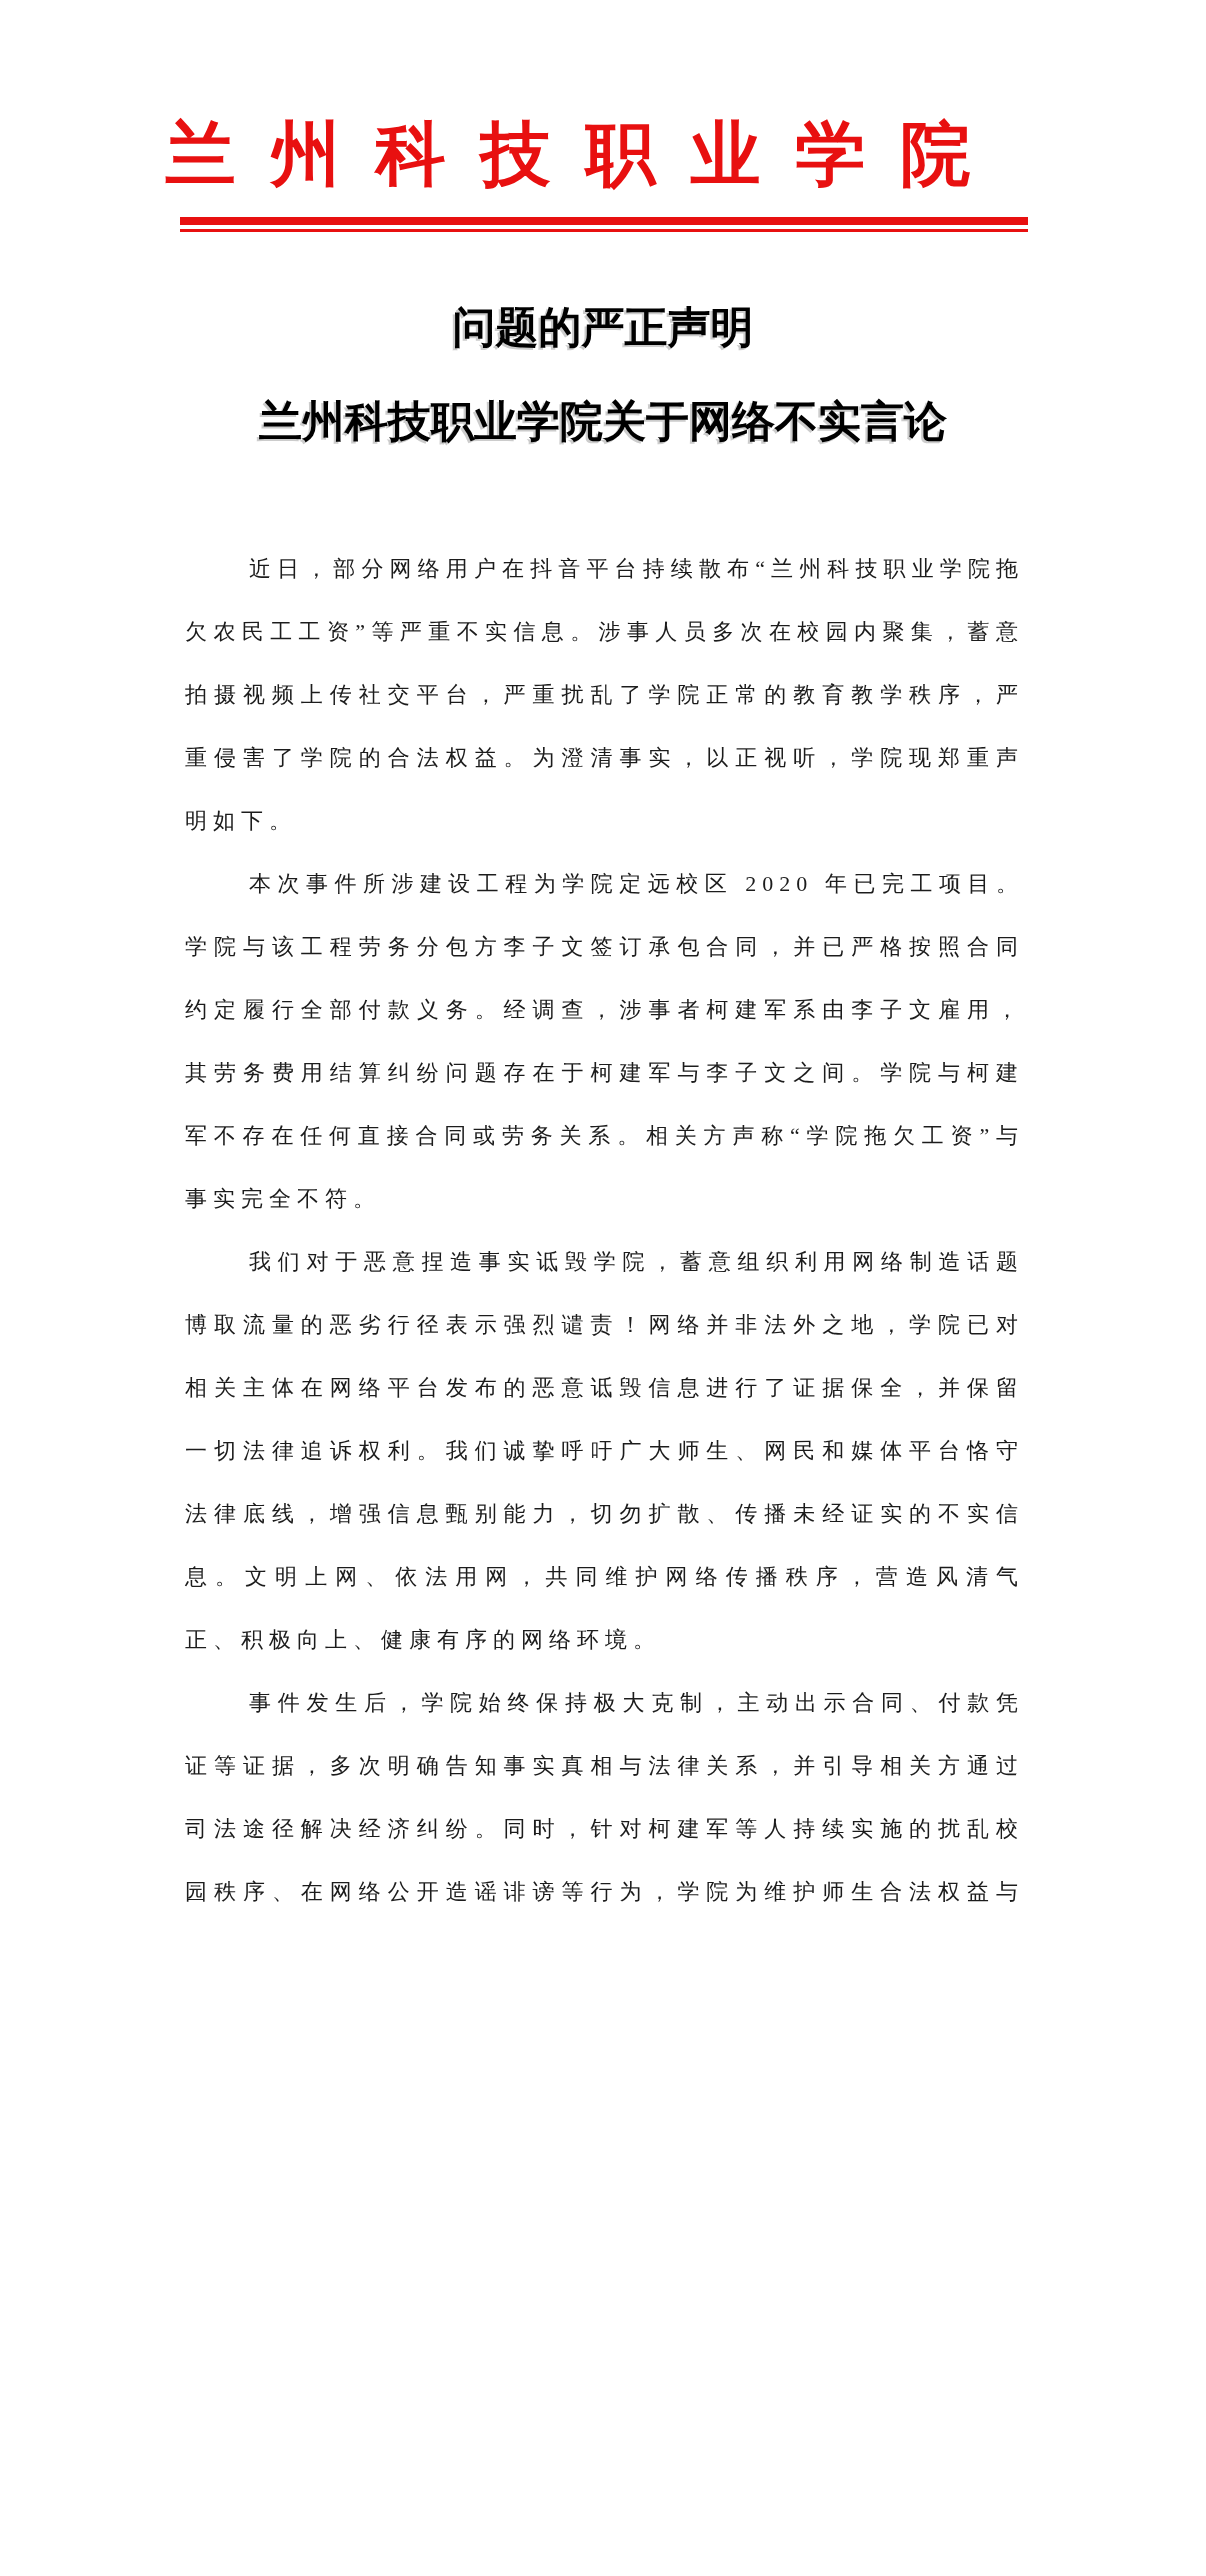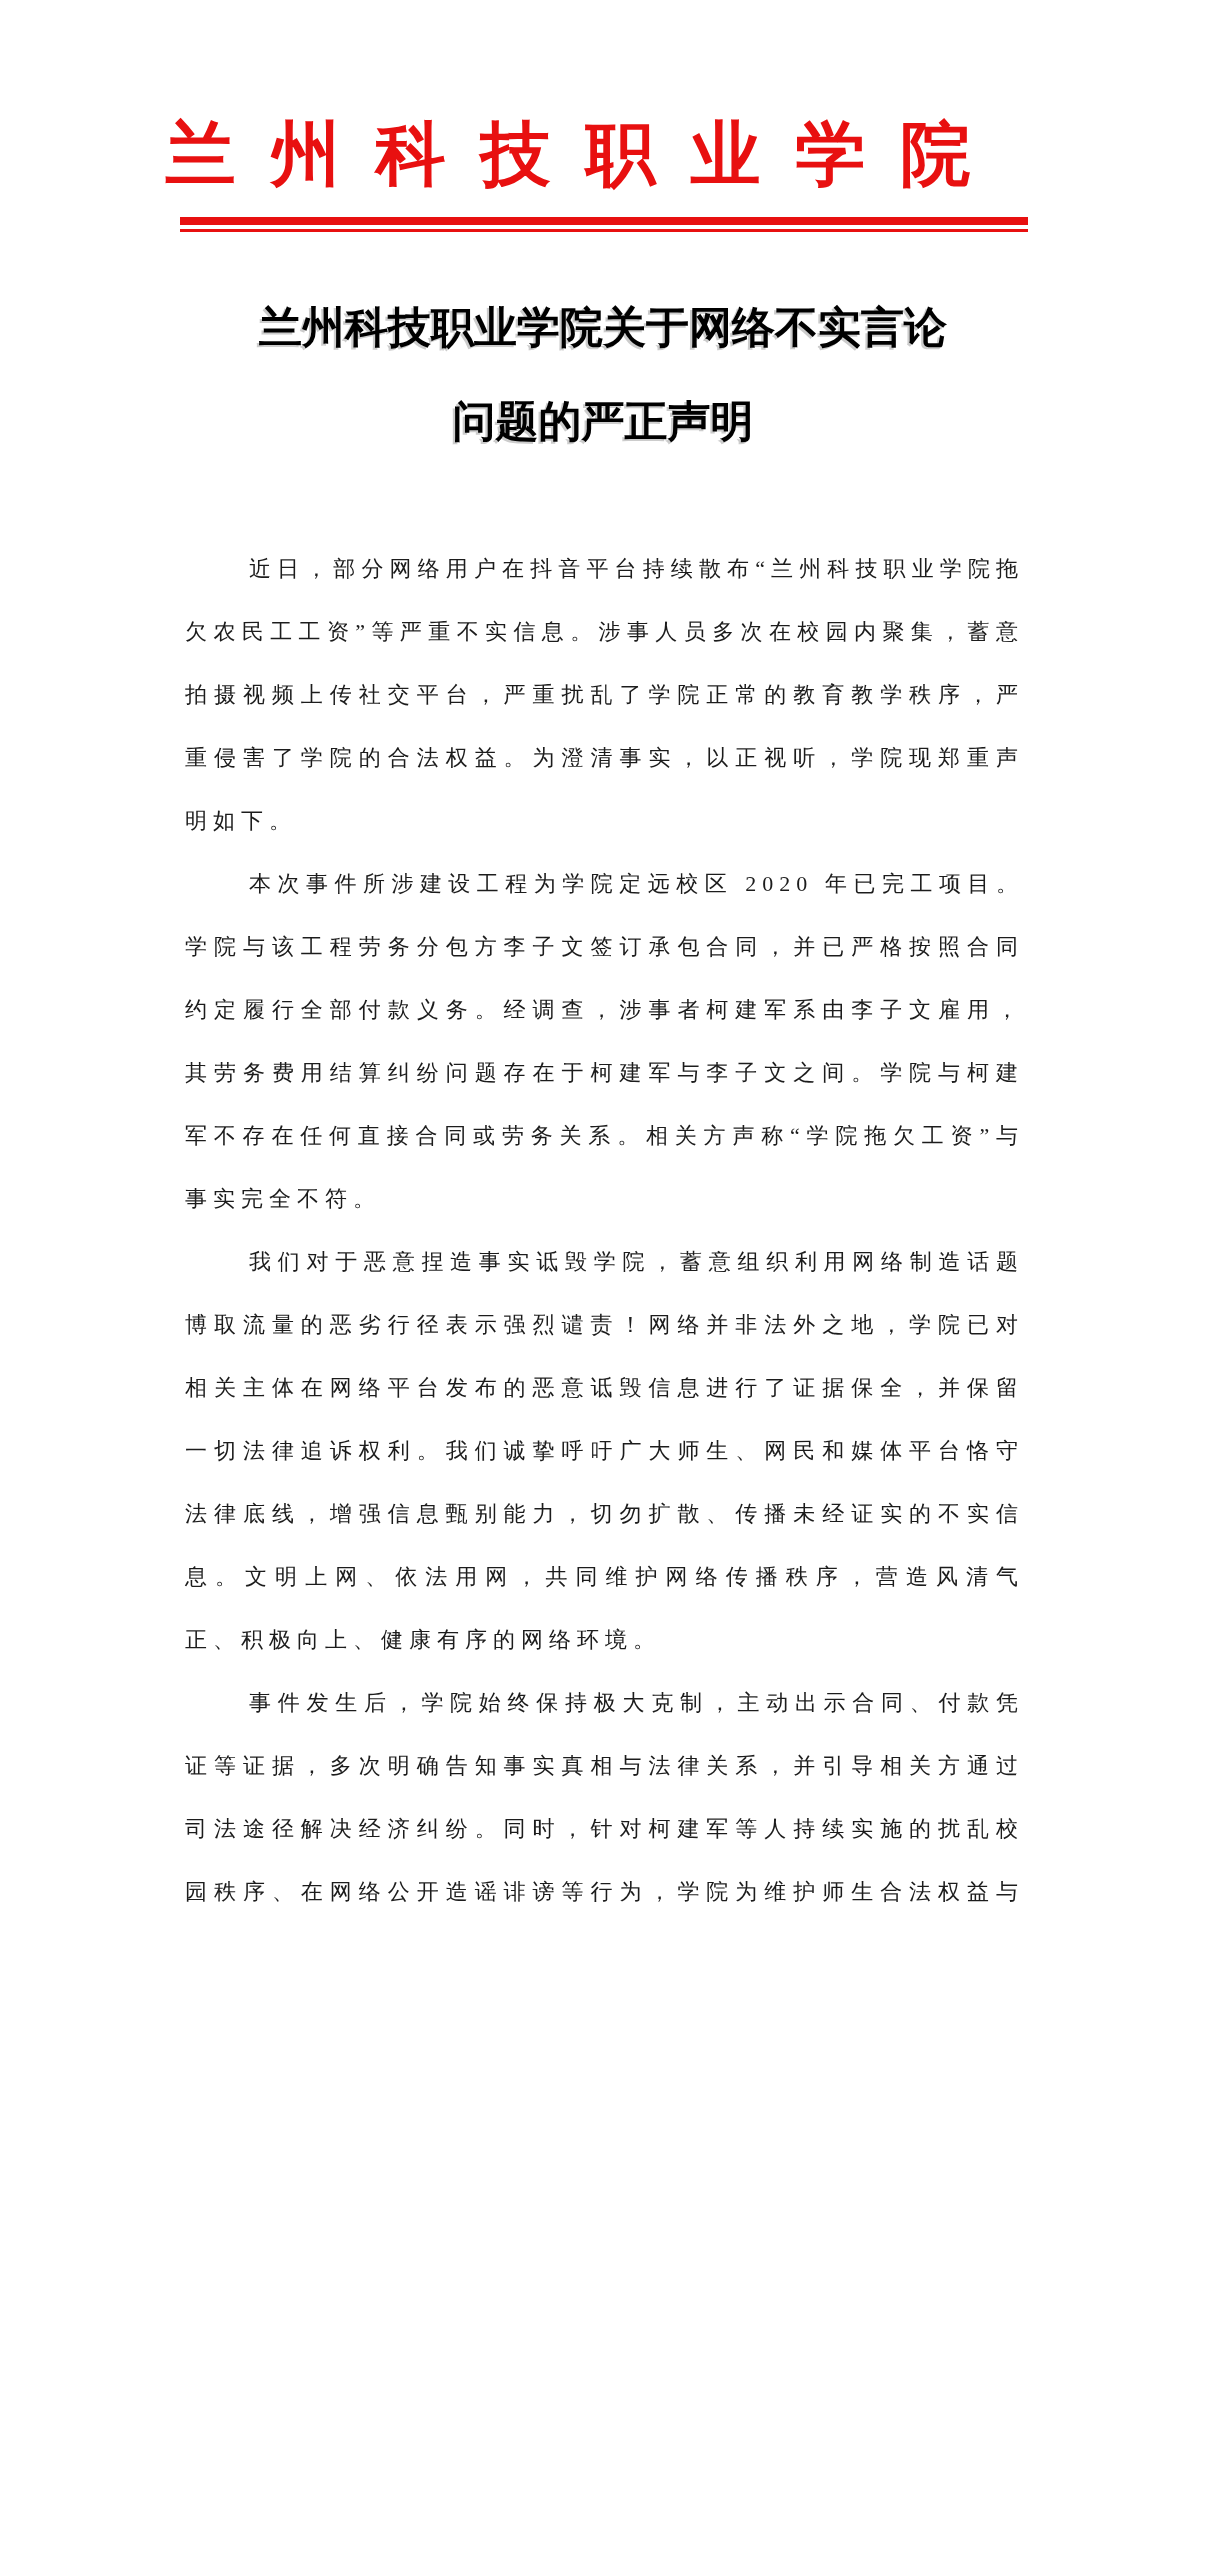--- a/index.html
+++ b/index.html
@@ -117,22 +117,22 @@
 
 <div class="page">
 
   <div class="letterhead">
     <span class="inner">兰州科技职业学院</span>
   </div>
   <div class="rule rule-thick"></div>
   <div class="rule rule-thin"></div>
 
   <div class="doc-title">
+    <div>问题的严正声明</div>
     <div>兰州科技职业学院关于网络不实言论</div>
-    <div>问题的严正声明</div>
   </div>
 
   <div class="body-text">
     <p>近日，部分网络用户在抖音平台持续散布“兰州科技职业学院拖欠农民工工资”等严重不实信息。涉事人员多次在校园内聚集，蓄意拍摄视频上传社交平台，严重扰乱了学院正常的教育教学秩序，严重侵害了学院的合法权益。为澄清事实，以正视听，学院现郑重声明如下。</p>
     <p>本次事件所涉建设工程为学院定远校区 2020 年已完工项目。学院与该工程劳务分包方李子文签订承包合同，并已严格按照合同约定履行全部付款义务。经调查，涉事者柯建军系由李子文雇用，其劳务费用结算纠纷问题存在于柯建军与李子文之间。学院与柯建军不存在任何直接合同或劳务关系。相关方声称“学院拖欠工资”与事实完全不符。</p>
     <p>我们对于恶意捏造事实诋毁学院，蓄意组织利用网络制造话题博取流量的恶劣行径表示强烈谴责！网络并非法外之地，学院已对相关主体在网络平台发布的恶意诋毁信息进行了证据保全，并保留一切法律追诉权利。我们诚挚呼吁广大师生、网民和媒体平台恪守法律底线，增强信息甄别能力，切勿扩散、传播未经证实的不实信息。文明上网、依法用网，共同维护网络传播秩序，营造风清气正、积极向上、健康有序的网络环境。</p>
     <p>事件发生后，学院始终保持极大克制，主动出示合同、付款凭证等证据，多次明确告知事实真相与法律关系，并引导相关方通过司法途径解决经济纠纷。同时，针对柯建军等人持续实施的扰乱校园秩序、在网络公开造谣诽谤等行为，学院为维护师生合法权益与正常教学秩序，已依法向公安机关上报相关情况并请求依法处理。目前，相关问题的解决正在进行中。</p>
     <p class="closing">特此声明</p>
   </div>
 

